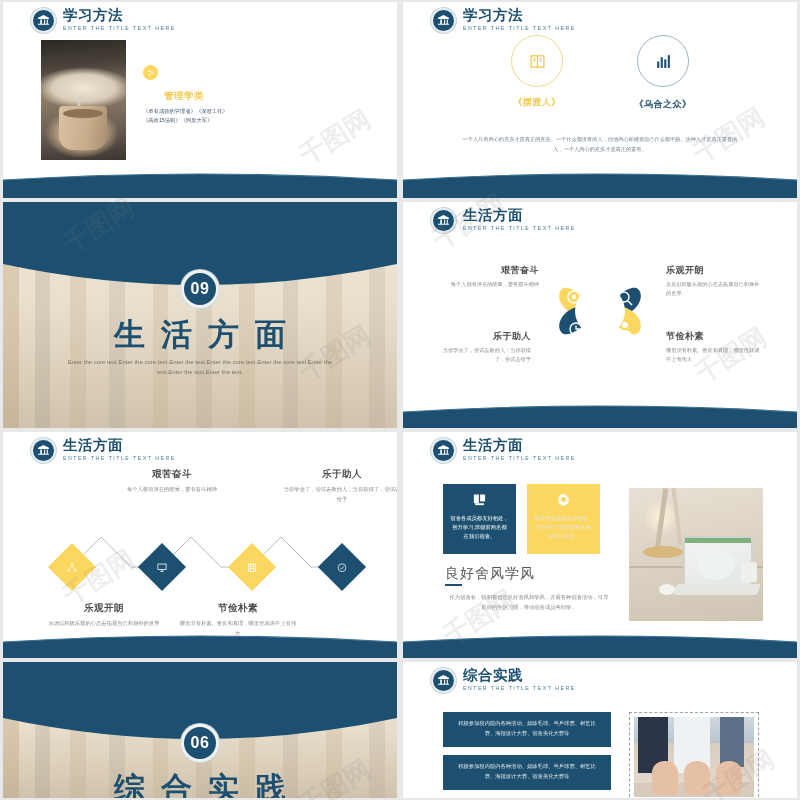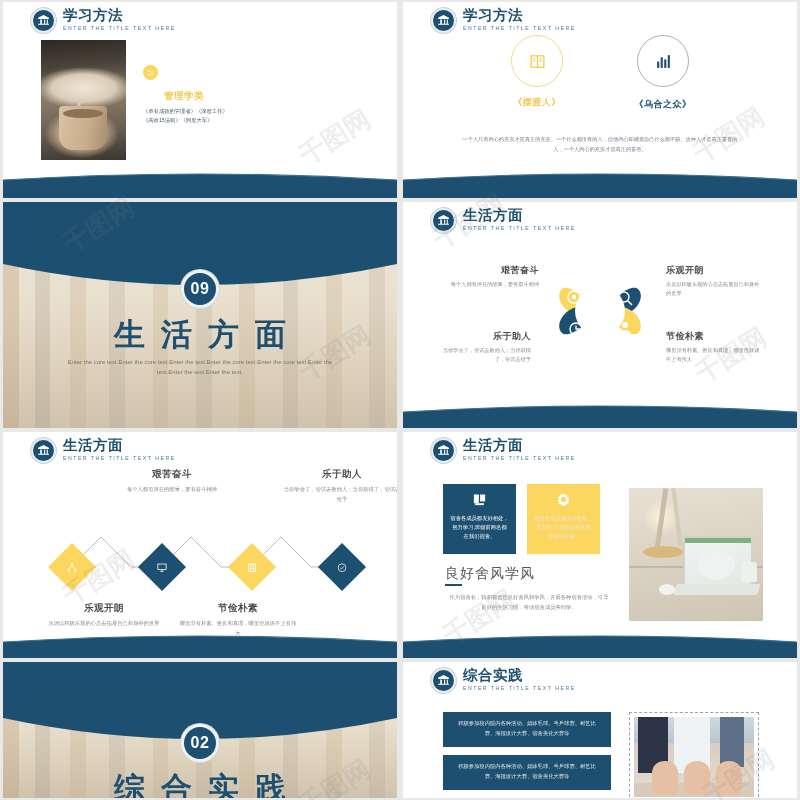--- a/index.html
+++ b/index.html
@@ -519,21 +519,21 @@
       <path d="M0 10 Q200 -2 400 10 L400 26 L0 26 Z" fill="#1d5070"></path>
       <path d="M0 10 Q200 -2 400 10" stroke="#3f7290" stroke-width="1.2" fill="none"></path>
     </svg>
   </div>
 
   <div class="slide sec gap-t">
     <div class="sec-bg"></div>
     <svg class="sec-top" viewBox="0 0 400 100" preserveAspectRatio="none" height="100">
       <path d="M0 0 H400 V56 Q200 98 0 56 Z" fill="#1d5070"></path>
     </svg>
-    <div class="sec-num" style="top:62px">02</div>
+    <div class="sec-num" style="top:62px">06</div>
     <div class="sec-title" style="top:106px">综合实践</div>
   </div>
 
   <div class="slide gap-t">
     <div class="hdr">
       <div class="badge">
         <svg viewBox="0 0 24 24" fill="#ffffff">
             <path d="M12 2 2 7v2h20V7L12 2zM4 10v8H2v2h20v-2h-2v-8h-2v8h-3v-8h-2v8H9v-8H6v8H4v-8z"></path>
           </svg>
       </div>

